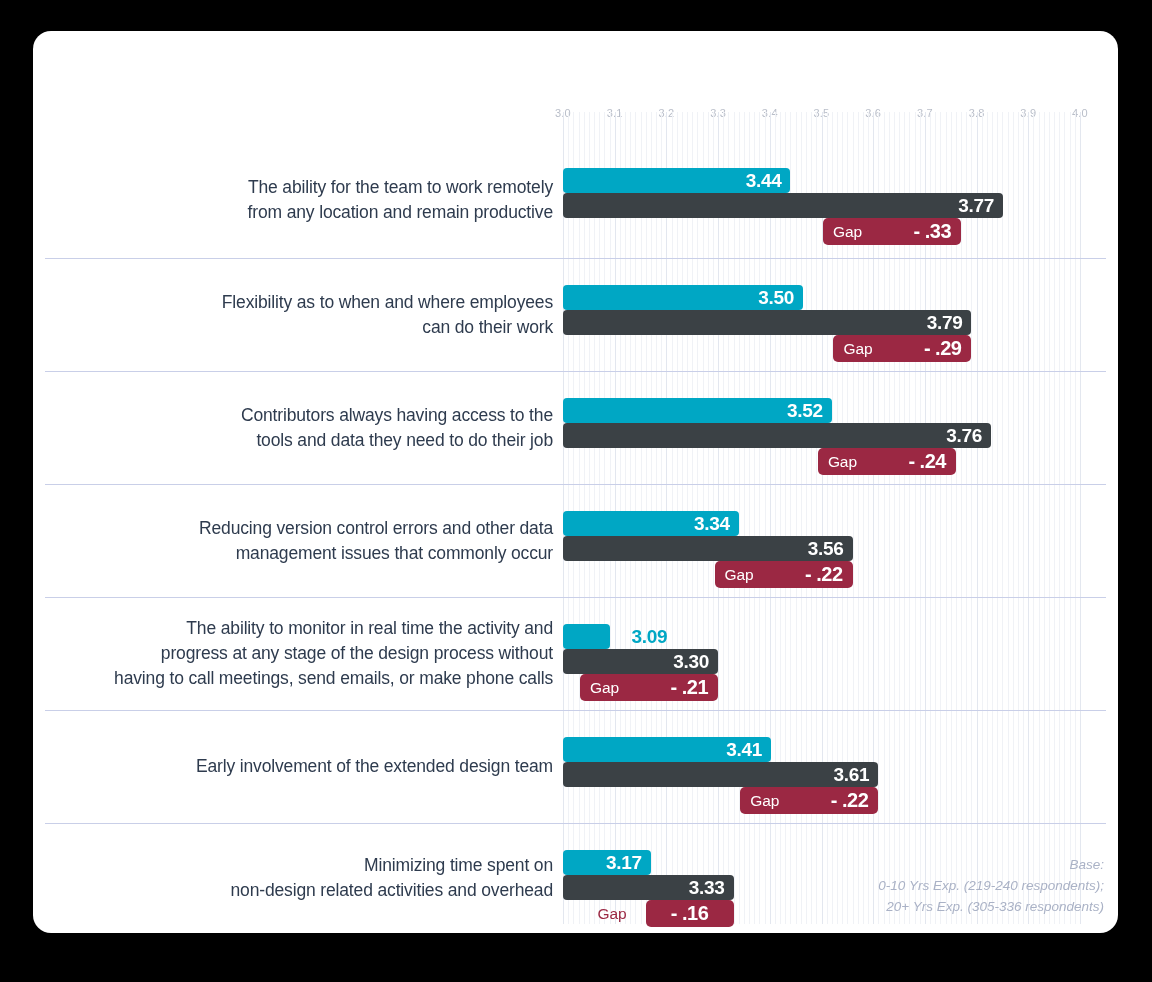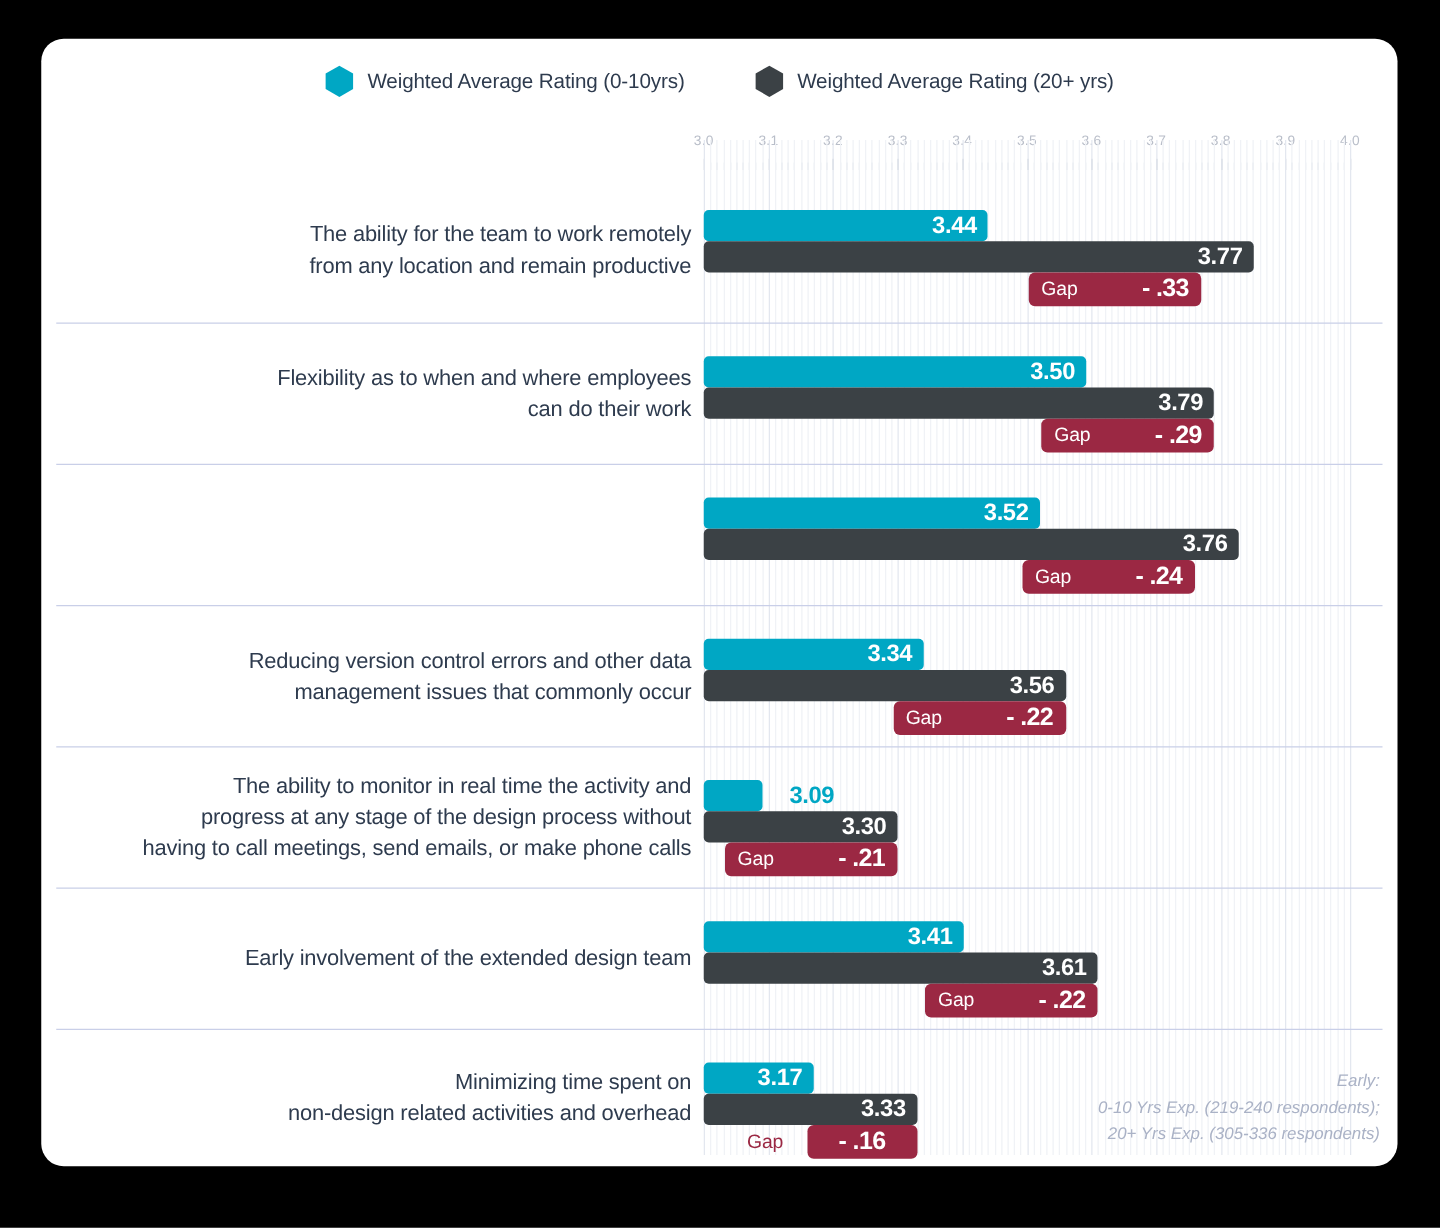--- a/index.html
+++ b/index.html
@@ -224,34 +224,20 @@
     line-height: 21px;
     color: #aab2c6;
     white-space: nowrap;
   }
 </style>
 </head>
 <body>
 
 <div id="card">
 
-  <div id="legend">
-    <div class="legend-item">
-      <svg class="legend-hex" viewBox="0 0 23 26">
-        <polygon points="11.5,0.5 22.5,6.8 22.5,19.2 11.5,25.5 0.5,19.2 0.5,6.8" fill="#00a7c4"></polygon>
-      </svg>
-      <span class="legend-label">Weighted Average Rating (0-10yrs)</span>
-    </div>
-    <div class="legend-item">
-      <svg class="legend-hex" viewBox="0 0 23 26">
-        <polygon points="11.5,0.5 22.5,6.8 22.5,19.2 11.5,25.5 0.5,19.2 0.5,6.8" fill="#3b4145"></polygon>
-      </svg>
-      <span class="legend-label">Weighted Average Rating (20+ yrs)</span>
-    </div>
-  </div>
 
   <div id="axis">
       <span class="tick-label" style="left: 0px;">3.0</span>
       <span class="tick-label" style="left: 51.7px;">3.1</span>
       <span class="tick-label" style="left: 103.4px;">3.2</span>
       <span class="tick-label" style="left: 155.1px;">3.3</span>
       <span class="tick-label" style="left: 206.8px;">3.4</span>
       <span class="tick-label" style="left: 258.5px;">3.5</span>
       <span class="tick-label" style="left: 310.2px;">3.6</span>
       <span class="tick-label" style="left: 361.9px;">3.7</span>
@@ -487,34 +473,38 @@
           </div>
         </div>
       </div>
       <div class="row" style="top: 227px; height: 113px;">
         <div class="row-sep" style="top: 0px;"></div>
         <div class="row-label" style="top: 31.5px;">
           <div>Flexibility as to when and where employees</div>
           <div>can do their work</div>
         </div>
         <div class="bar-track" style="top: 0px; height: 113px;">
-          <div class="bar teal" style="top: 27px; width: 306px;">
+          <div class="bar teal" style="top: 27px; width: 240px;">
             <span class="bar-value">3.50</span>
           </div>
           <div class="bar dark" style="top: 52px; width: 408.43px;">
             <span class="bar-value">3.79</span>
           </div>
           <div class="gap-pill" style="top: 77px; left: 270.43px; width: 138px;">
             <span class="gap-word">Gap</span>
             <span class="gap-value">- .29</span>
           </div>
         </div>
       </div>
       <div class="row" style="top: 340px; height: 113px;">
         <div class="row-sep" style="top: 0px;"></div>
+        <div class="row-label" style="top: 31.5px;">
+          <div>Contributors always having access to the</div>
+          <div>tools and data they need to do their job</div>
+        </div>
         <div class="bar-track" style="top: 0px; height: 113px;">
           <div class="bar teal" style="top: 27px; width: 268.84px;">
             <span class="bar-value">3.52</span>
           </div>
           <div class="bar dark" style="top: 52px; width: 428px;">
             <span class="bar-value">3.76</span>
           </div>
           <div class="gap-pill" style="top: 77px; left: 254.92px; width: 138px;">
             <span class="gap-word">Gap</span>
             <span class="gap-value">- .24</span>
@@ -592,18 +582,18 @@
           </div>
           <div class="gap-word-out" style="top: 77px; left: 34.61px;">Gap</div>
           <div class="gap-pill" style="top: 77px; left: 82.61px; width: 88px; justify-content: center;">
             <span class="gap-value">- .16</span>
           </div>
         </div>
       </div>
     </div>
 
   <div id="footnote">
-    <div>Early:</div>
+    <div>Base:</div>
     <div>0-10 Yrs Exp. (219-240 respondents);</div>
     <div>20+ Yrs Exp. (305-336 respondents)</div>
   </div>
 
 </div>
 
 </body></html>

